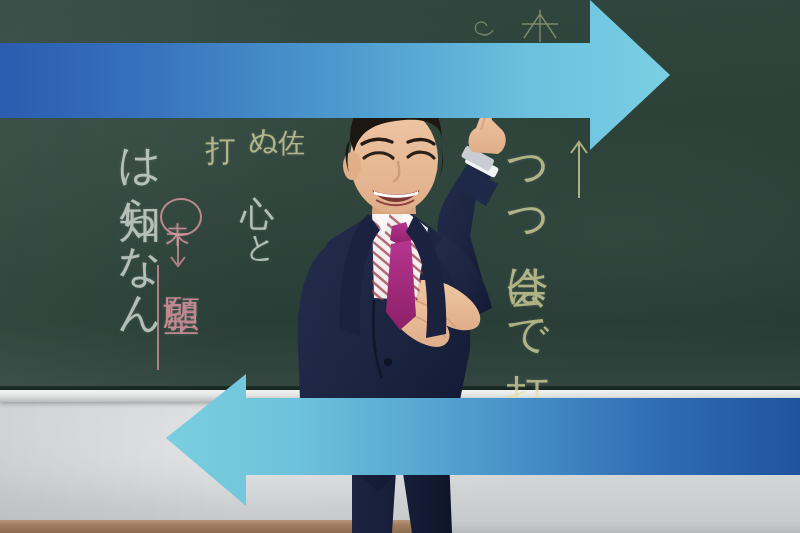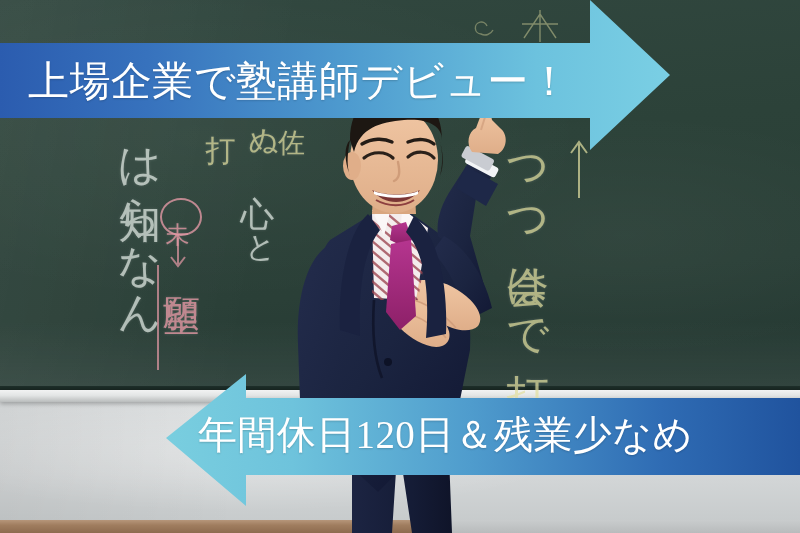--- a/index.html
+++ b/index.html
@@ -320,29 +320,27 @@
       <linearGradient id="topGrad" x1="0" y1="0" x2="1" y2="0">
         <stop offset="0%" stop-color="#2b5caf"></stop>
         <stop offset="22%" stop-color="#3772bd"></stop>
         <stop offset="52%" stop-color="#4e9bcf"></stop>
         <stop offset="80%" stop-color="#6cc2de"></stop>
         <stop offset="100%" stop-color="#7acfe4"></stop>
       </linearGradient>
     </defs>
     <path d="M0 43 L590 43 L590 0 L670 75 L590 150 L590 118 L0 118 Z" fill="url(#topGrad)"></path>
   </svg>
-  <div class="banner-text" id="top-banner-text">上場企業で塾講師デビュー！</div>
 
   <svg class="arrow-bottom" viewBox="0 0 634 132" preserveAspectRatio="none">
     <defs>
       <linearGradient id="botGrad" x1="0" y1="0" x2="1" y2="0">
         <stop offset="0%" stop-color="#79cedf"></stop>
         <stop offset="20%" stop-color="#6ec3dc"></stop>
         <stop offset="48%" stop-color="#4f9ccd"></stop>
         <stop offset="78%" stop-color="#2f6cb4"></stop>
         <stop offset="100%" stop-color="#20539e"></stop>
       </linearGradient>
     </defs>
     <path d="M0 64 L80 0 L80 24 L634 24 L634 101 L80 101 L80 132 Z" fill="url(#botGrad)"></path>
   </svg>
-  <div class="banner-text" id="bottom-banner-text">年間休日120日＆残業少なめ</div>
 
 </div>
 
 </body></html>

